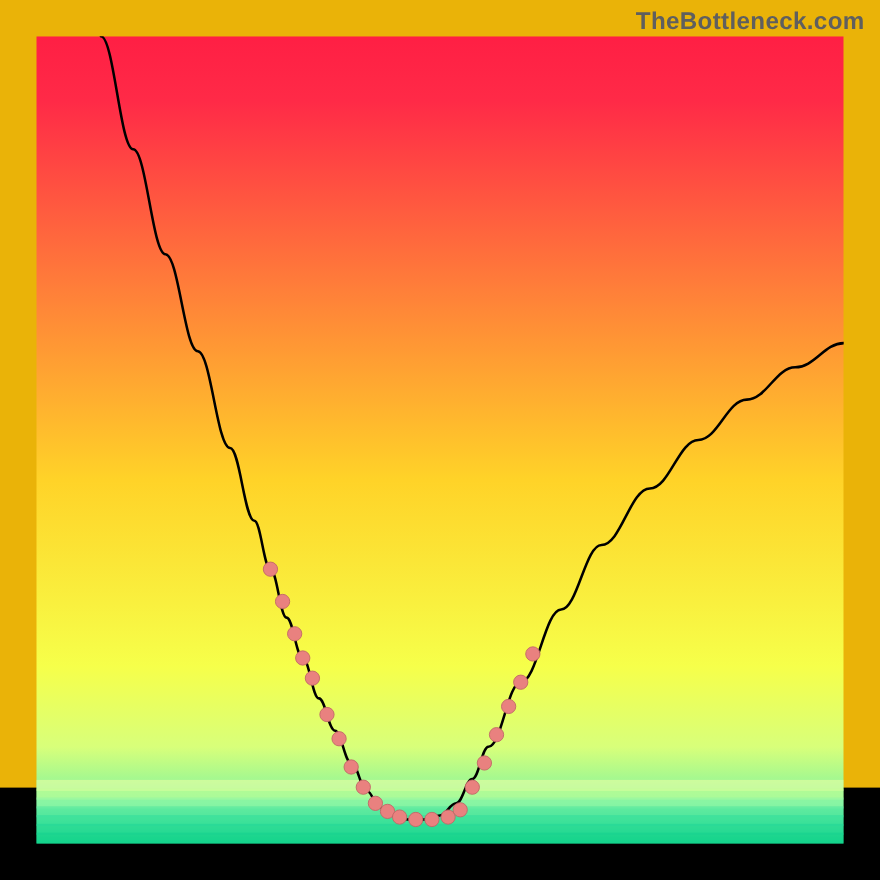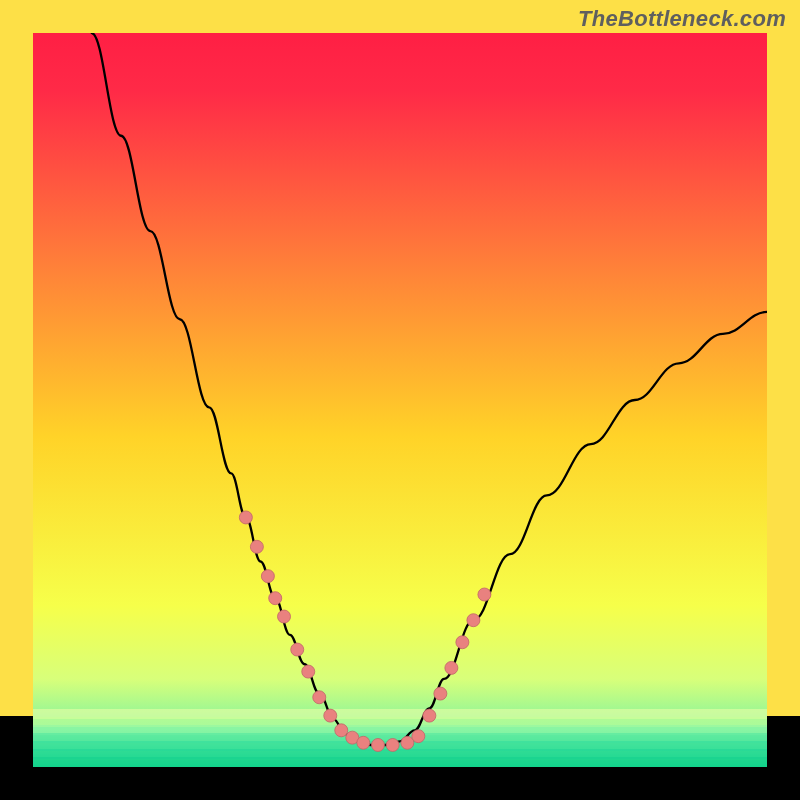--- a/index.html
+++ b/index.html
@@ -10,22 +10,21 @@
     background: #000;
     overflow: hidden;
     font-family: Arial, Helvetica, sans-serif;
   }
   .frame {
     position: absolute;
     top: 0;
     left: 0;
     width: 800px;
     height: 716px;
-    background: #fde047;
-    font-style: italic;
+    background: #eab308;
   }
   .watermark {
     position: absolute;
     top: 6px;
     right: 14px;
     color: #5f5f5f;
     font-size: 22px;
     font-weight: 600;
     letter-spacing: 0.3px;
     z-index: 10;

